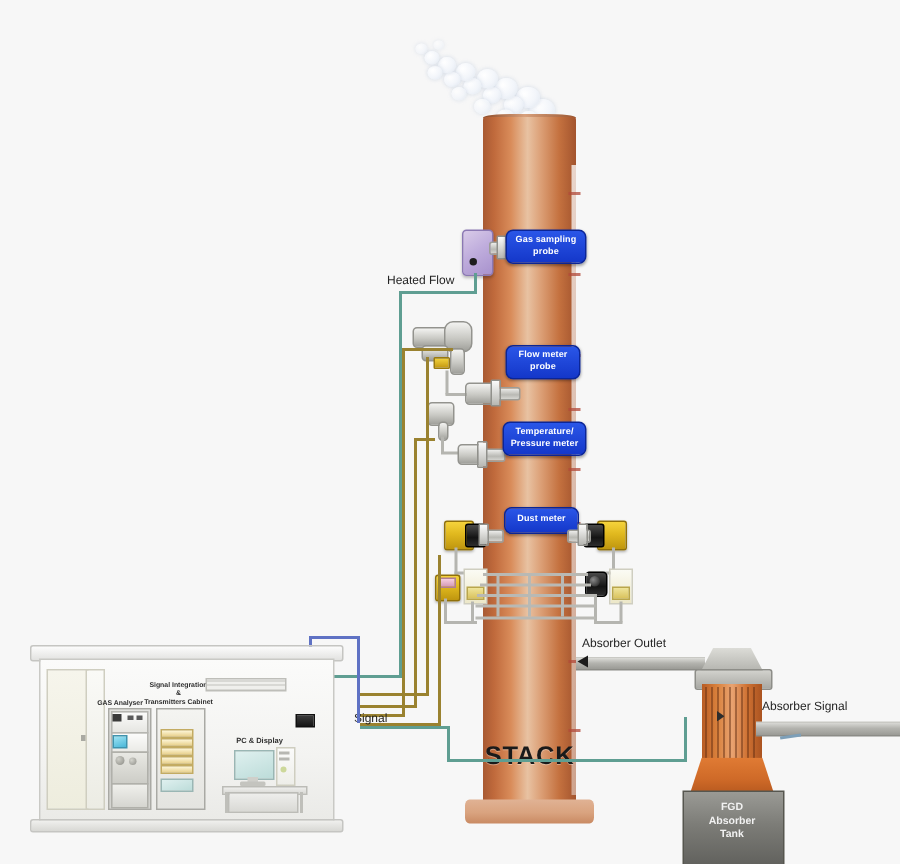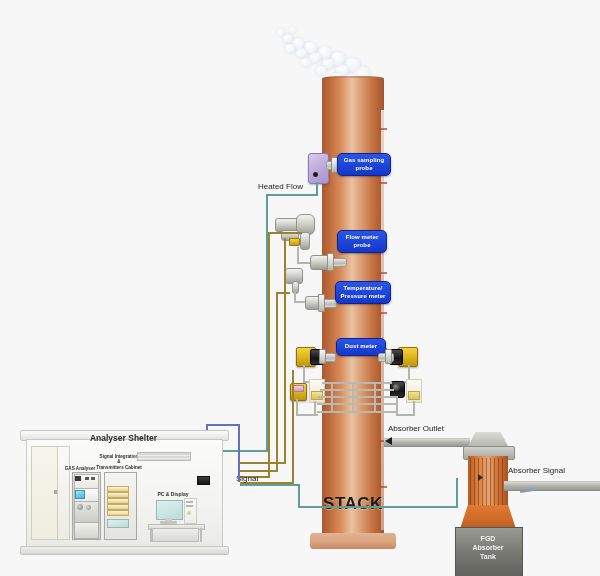--- a/index.html
+++ b/index.html
@@ -256,21 +256,20 @@
 
   <div class="wire w-teal" style="left:222px;top:450px;width:2px;height:0px;"></div>
   <div class="wire w-teal" style="left:298px;top:484px;width:2px;height:24px;"></div>
   <div class="wire w-teal" style="left:240px;top:484px;width:60px;height:2px;"></div>
   <div class="wire w-teal" style="left:298px;top:506px;width:160px;height:2px;"></div>
   <div class="wire w-teal" style="left:456px;top:478px;width:2px;height:30px;"></div>
 
   <div class="shelter-roof"></div>
   <div class="shelter-body"></div>
   <div class="shelter-floor"></div>
-  <div class="shelter-title">Analyser Shelter</div>
 
   <div class="panel-door" style="left:31px;top:446px;width:26px;height:92px;"></div>
   <div class="panel-door" style="left:57px;top:446px;width:11px;height:92px;background:linear-gradient(180deg,#fafaf7,#ececE4);"></div>
   <div style="position:absolute;left:54px;top:490px;width:3px;height:4px;background:#a9a9a2;"></div>
 
   <div class="cap" style="left:58px;top:466px;width:44px;">GAS Analyser</div>
   <div class="rackbody" style="left:72px;top:472px;width:27px;height:66px;"></div>
   <div style="position:absolute;left:74px;top:474px;width:23px;height:13px;background:linear-gradient(180deg,#fbfbfa,#e6e6e2);border:1px solid #b6b6b1;"></div>
   <div style="position:absolute;left:75px;top:476px;width:6px;height:5px;background:#3a3a3a;"></div>
   <div style="position:absolute;left:85px;top:477px;width:4px;height:3px;background:#5a5a5a;"></div>

